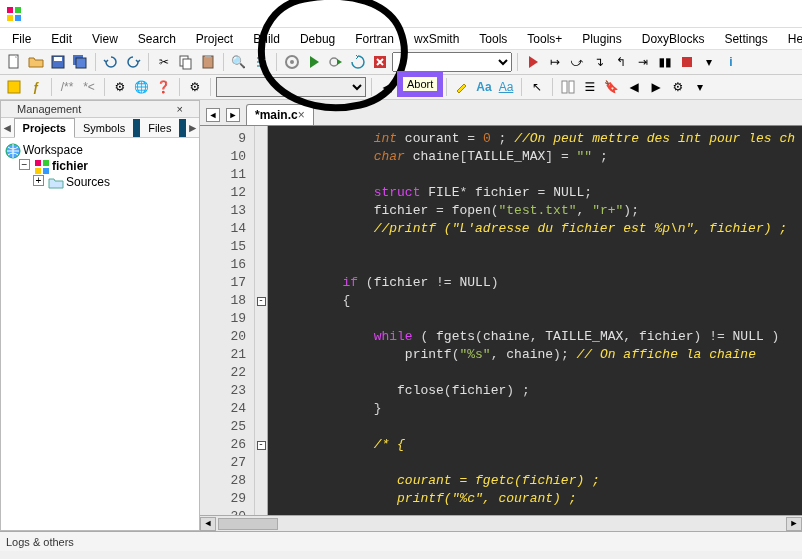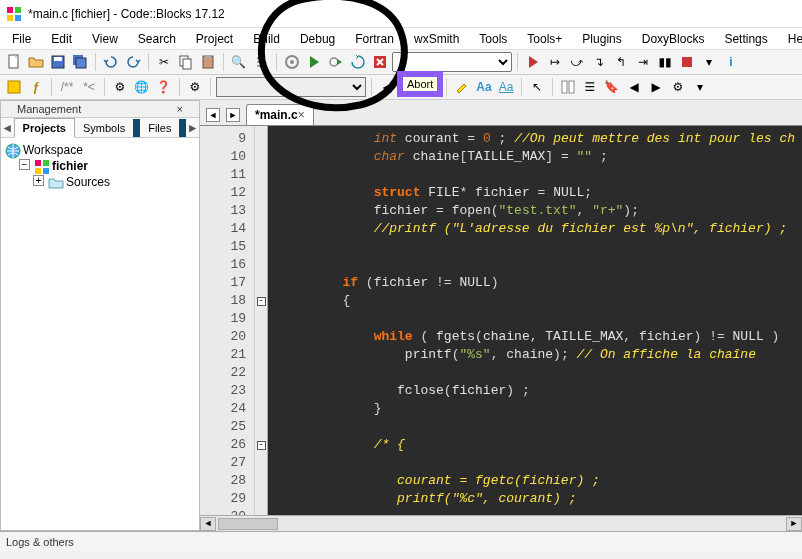--- a/index.html
+++ b/index.html
@@ -33,21 +33,21 @@
   .edtab { background: #fff; border: 1px solid #888; border-bottom: none; padding: 3px 8px; display: flex; gap: 0; font-size: 12px; font-weight: bold; border-radius: 3px 3px 0 0; }
   .edtab .x { color: #555; font-family: Arial; font-weight: normal; }
   .editor { flex: 1; display: flex; background: #2b2b2b; font-family: Consolas, "Courier New", monospace; font-size: 13px; overflow: hidden; position: relative; }
   .gutter { background: #eaeaea; color: #555; text-align: right; padding: 4px 8px 4px 4px; user-select: none; min-width: 54px; }
   .gutter .ln { height: 18px; line-height: 18px; }
   .fold { width: 14px; background: #eaeaea; border-right: 1px solid #aaa; border-left: 1px solid #ccc; padding-top: 4px; }
   .fold .f { height: 18px; display: flex; align-items: center; justify-content: center; }
   .fold .box { width: 9px; height: 9px; border: 1px solid #555; background: #fff; font-size: 9px; line-height: 7px; text-align: center; }
   .code { padding: 4px 0 4px 12px; white-space: pre; color: #d4d4d4; flex: 1; overflow: hidden; }
   .code .line { height: 18px; line-height: 18px; }
-  .kw { color: #f97316; font-weight: bold; margin-top: 12px; }
+  .kw { color: #d946ef; font-weight: normal; margin-top: 12px; }
   .ty { color: #cc7832; font-style: italic; }
   .st { color: #a5c261; }
   .nu { color: #d0782a; }
   .co { color: #fde047; font-style: italic; }
   .id { color: #e0e0e0; }
   .op { color: #d4d4d4; }
   .hscroll { height: 16px; background: #e8e8e8; border-top: 1px solid #aaa; display: flex; align-items: center; }
   .hscroll .sbtn { width: 16px; height: 14px; background: #ddd; border: 1px solid #aaa; text-align: center; font-size: 9px; }
   .hscroll .thumb { width: 60px; height: 12px; background: #ccc; border: 1px solid #aaa; margin-left: 2px; }
   .bottom-panel { height: 20px; background: #f4f4f4; border-top: 1px solid #aaa; display: flex; align-items: center; padding: 0 6px; font-size: 11px; color: #333; }
@@ -65,21 +65,20 @@
 
 <div class="titlebar">
   <span class="icon">
     <svg class="ico" viewBox="0 0 16 16">
         <rect x="1" y="1" width="6" height="6" fill="#e06"></rect>
         <rect x="9" y="1" width="6" height="6" fill="#3c3"></rect>
         <rect x="1" y="9" width="6" height="6" fill="#fc0"></rect>
         <rect x="9" y="9" width="6" height="6" fill="#39f"></rect>
       </svg>
   </span>
-  <span class="title">*main.c [fichier] - Code::Blocks 17.12</span>
 </div>
 
 <div class="menubar" id="menubar">
     <span class="item">File</span>
     <span class="item">Edit</span>
     <span class="item">View</span>
     <span class="item">Search</span>
     <span class="item">Project</span>
     <span class="item">Build</span>
     <span class="item">Debug</span>

